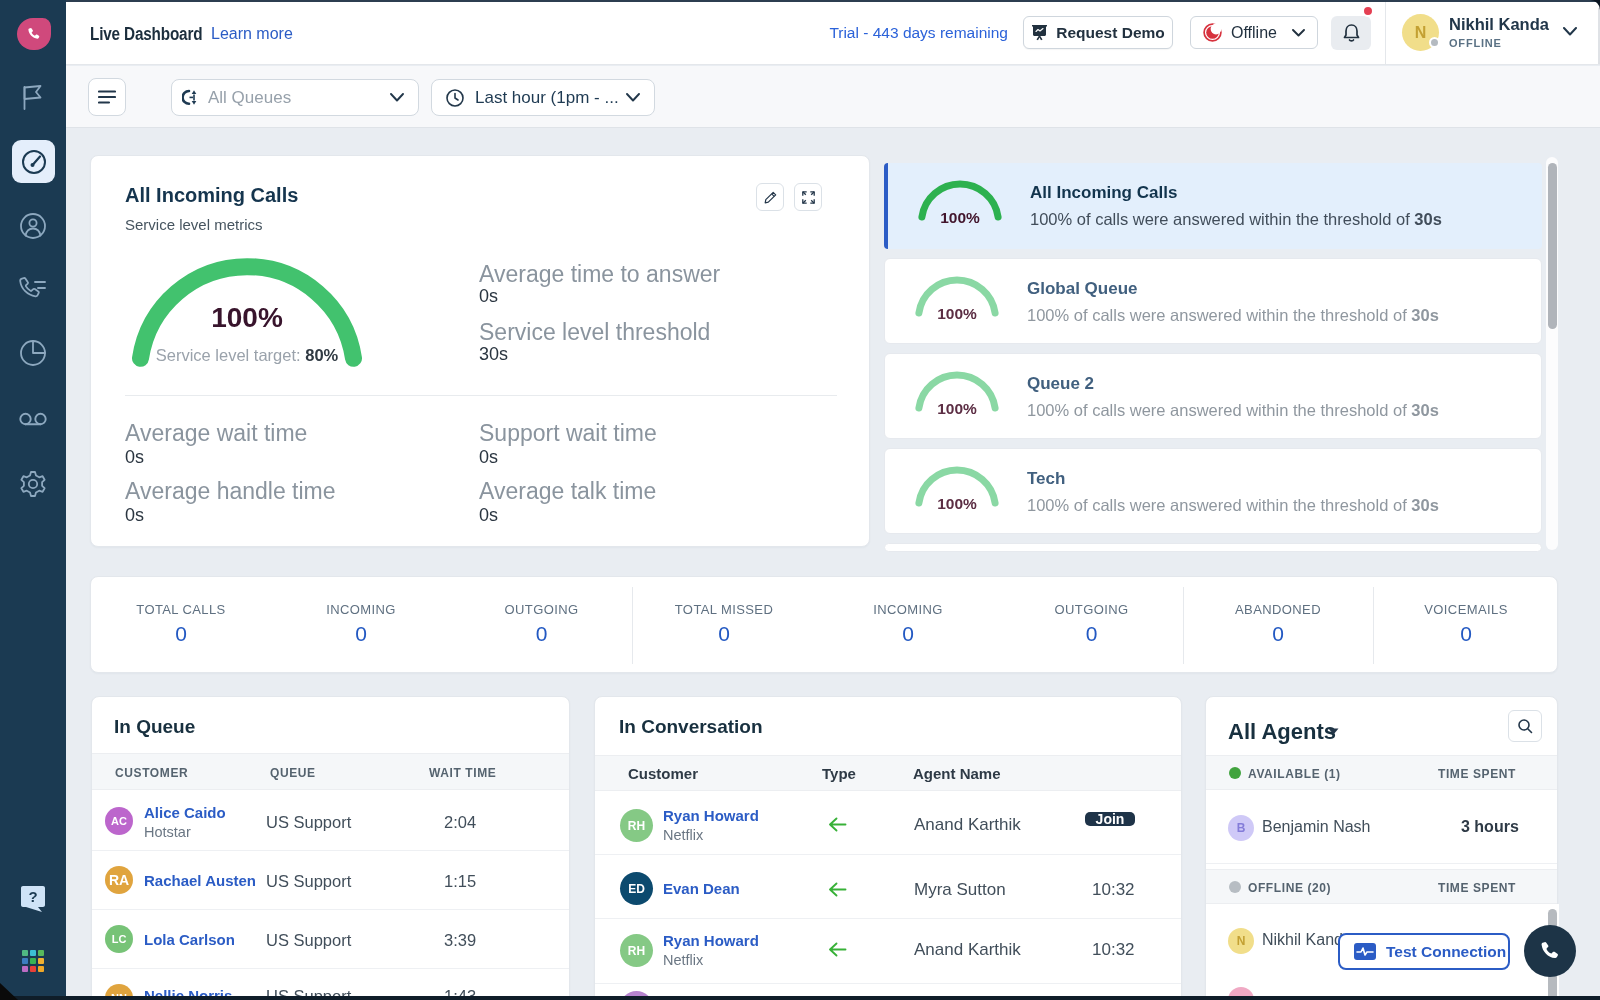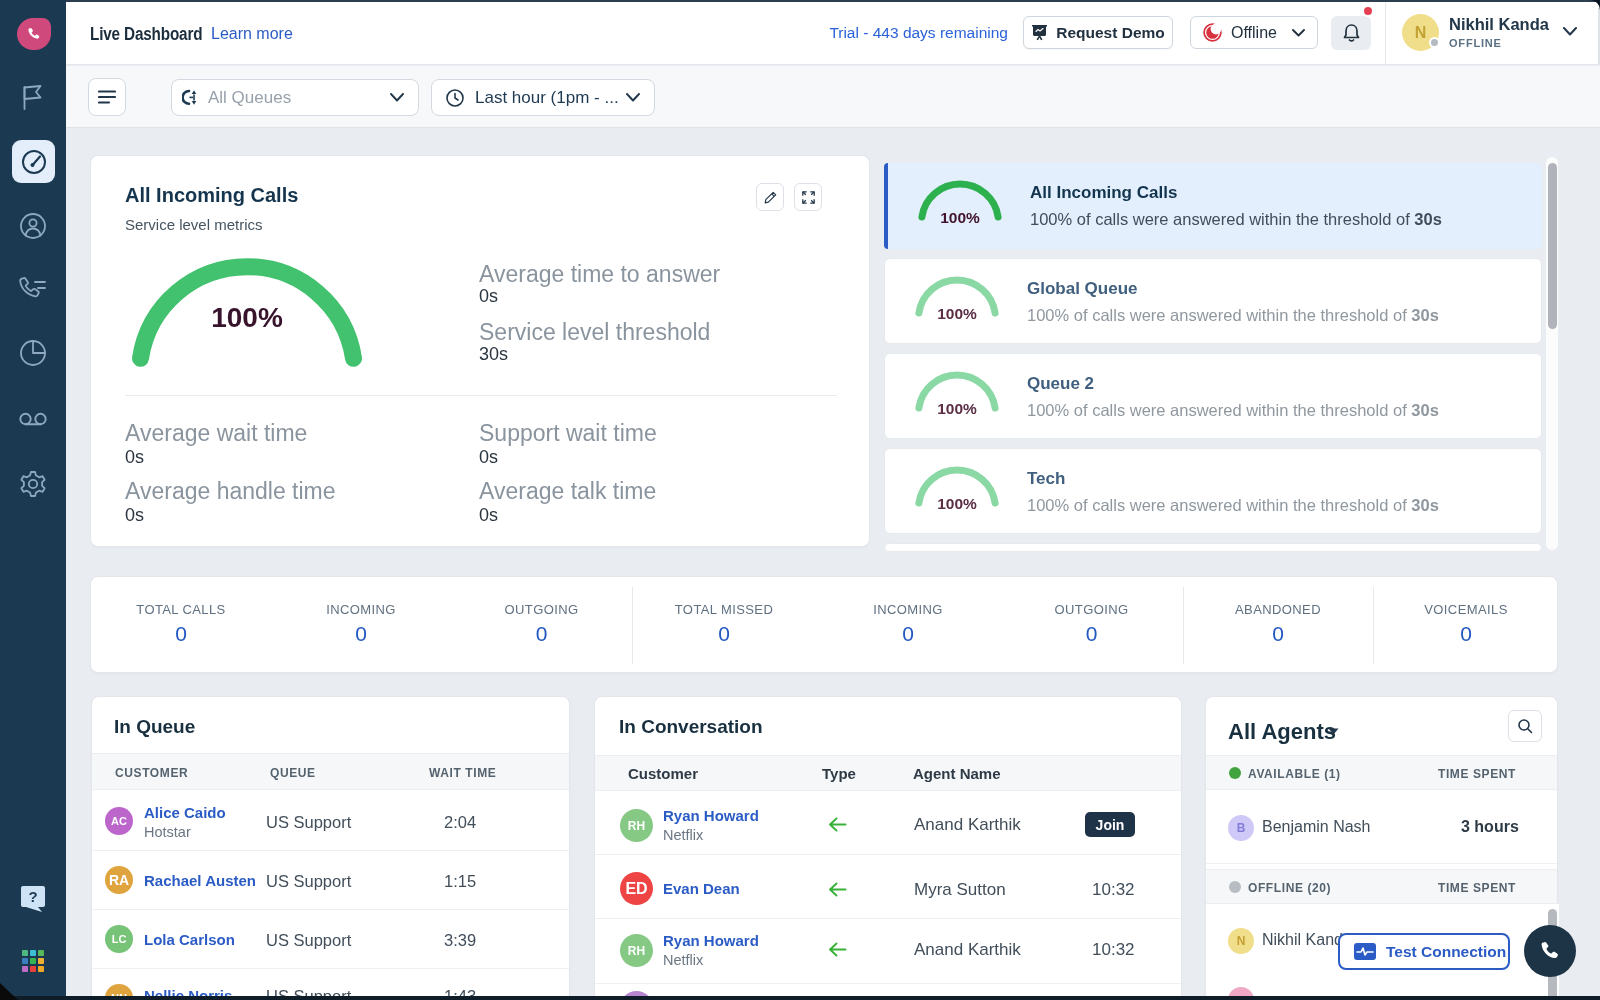--- a/index.html
+++ b/index.html
@@ -266,20 +266,21 @@
           <path d="M1.8 13.2 L4.8 10.2"></path>
           <path d="M13.2 9.3 L13.2 13.2 L9.3 13.2"></path>
           <path d="M13.2 13.2 L10.2 10.2"></path>
         </g>
       </svg>
   </div>
   <svg class="abs" style="left:36px; top:95px;" width="240" height="125" viewBox="0 0 240 125">
     <path d="M 13.5 107.3 A 107.7 107.7 0 0 1 226.5 107.3" fill="none" stroke="#42c26e" stroke-width="17" stroke-linecap="round"></path>
   </svg>
   <div class="abs" id="mcPct">100%</div>
+  <div class="abs" id="mcTarget">Service level target: <b>80%</b></div>
   <div class="mlabel" style="left:388px; top:105px;">Average time to answer</div>
   <div class="mval" style="left:388px; top:130px;">0s</div>
   <div class="mlabel" style="left:388px; top:163px;">Service level threshold</div>
   <div class="mval" style="left:388px; top:188px;">30s</div>
   <div class="abs" id="mcHr"></div>
   <div class="mlabel" style="left:34px; top:264px;">Average wait time</div>
   <div class="mval" style="left:34px; top:291px;">0s</div>
   <div class="mlabel" style="left:388px; top:264px;">Support wait time</div>
   <div class="mval" style="left:388px; top:291px;">0s</div>
   <div class="mlabel" style="left:34px; top:322px;">Average handle time</div>
@@ -400,23 +401,23 @@
     <div class="th2" style="left:227px; top:9px;">Type</div>
     <div class="th2" style="left:318px; top:9px;">Agent Name</div>
   </div>
   <div class="avatar" style="left:25px; top:112px; width:33px; height:33px; background:#85c985; font-size:12px;">RH</div>
   <div class="linkname" style="left:68px; top:110px;">Ryan Howard</div>
   <div class="subname" style="left:68px; top:130px;">Netflix</div>
   <svg class="abs" style="left:233px; top:120px;" width="19" height="15" viewBox="0 0 19 15">
       <path d="M8.5 1.5 L2 7.5 L8.5 13.5 M2 7.5 L17.5 7.5" fill="none" stroke="#38b138" stroke-width="1.9" stroke-linecap="round" stroke-linejoin="round"></path>
     </svg>
   <div class="celltxt" style="left:319px; top:118px; font-size:17px;">Anand Karthik</div>
-  <div class="abs" style="left:490px; top:115px; width:50px; height:25px; background:#1e3348; border-radius:5px; color:#fff; font-size:14px; font-weight:700; display:flex; align-items:center; justify-content:center;">Join</div>
+  <div class="abs" style="left:490px; top:115px; width:50px; height:14px; background:#1e3348; border-radius:5px; color:#fff; font-size:14px; font-weight:700; display:flex; align-items:center; justify-content:center;">Join</div>
   <div class="rowline" style="top:157px;"></div>
-  <div class="avatar" style="left:25px; top:175px; width:33px; height:33px; background:#ef4444; font-size:16px;">ED</div>
+  <div class="avatar" style="left:25px; top:175px; width:33px; height:33px; background:#0c4a6e; font-size:12px;">ED</div>
   <div class="linkname" style="left:68px; top:183px;">Evan Dean</div>
   <svg class="abs" style="left:233px; top:185px;" width="19" height="15" viewBox="0 0 19 15">
       <path d="M8.5 1.5 L2 7.5 L8.5 13.5 M2 7.5 L17.5 7.5" fill="none" stroke="#38b138" stroke-width="1.9" stroke-linecap="round" stroke-linejoin="round"></path>
     </svg>
   <div class="celltxt" style="left:319px; top:183px; font-size:17px;">Myra Sutton</div>
   <div class="celltxt" style="left:497px; top:183px; font-size:17px;">10:32</div>
   <div class="rowline" style="top:221px;"></div>
   <div class="avatar" style="left:25px; top:237px; width:33px; height:33px; background:#85c985; font-size:12px;">RH</div>
   <div class="linkname" style="left:68px; top:235px;">Ryan Howard</div>
   <div class="subname" style="left:68px; top:255px;">Netflix</div>

